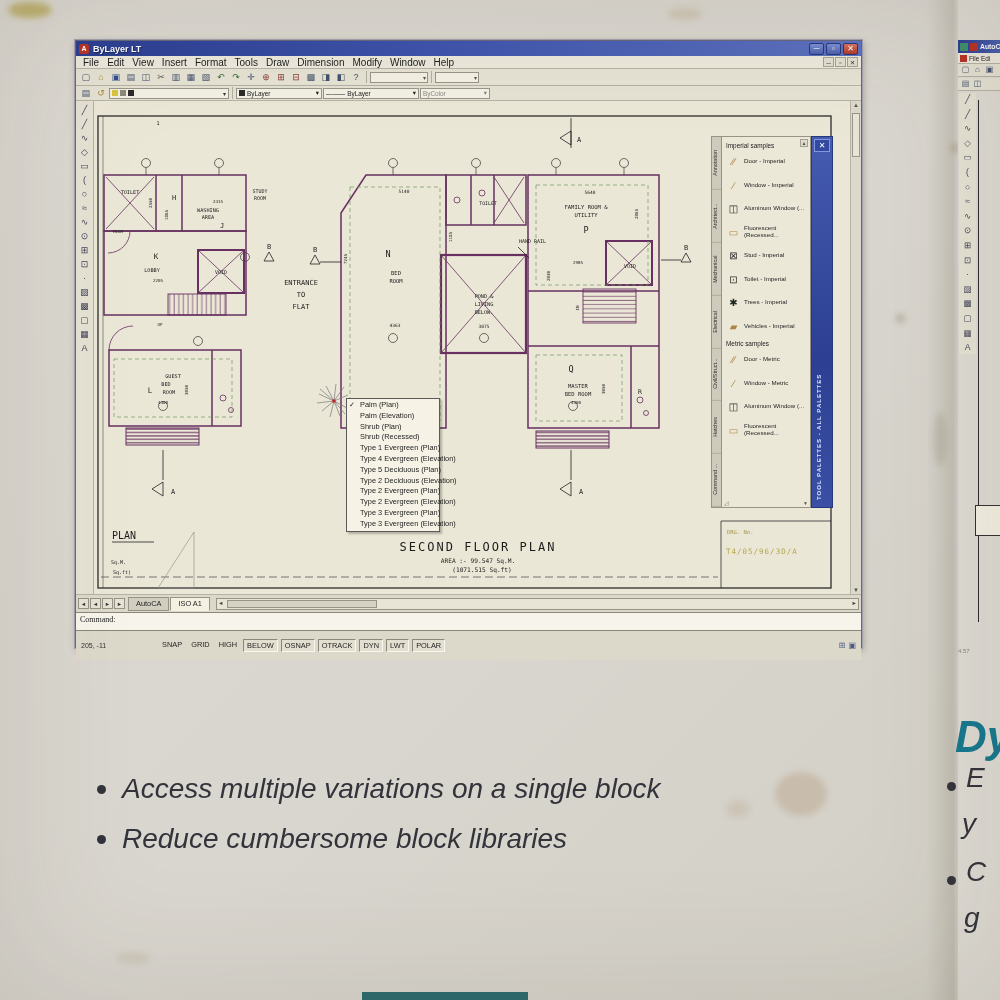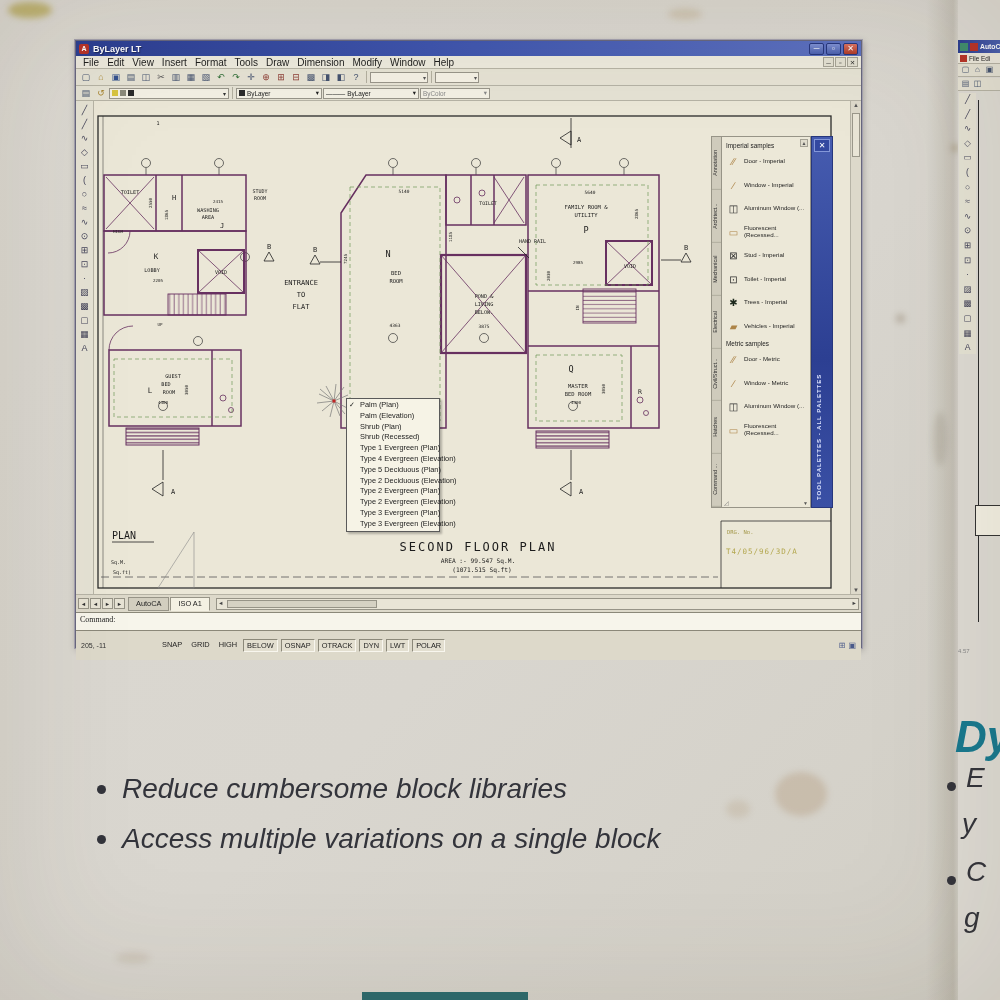--- a/index.html
+++ b/index.html
@@ -570,22 +570,22 @@
           <span class="sbtn raised">POLAR</span>
         </span>
       <span class="tray">
           <span>⊞</span>
           <span>▣</span>
         </span>
     </div>
   </div>
 
   <ul class="caption-ul">
+      <li>Access multiple variations on a single block</li>
       <li>Reduce cumbersome block libraries</li>
-      <li>Access multiple variations on a single block</li>
     </ul>
 
   <div class="fold"></div>
 
   <div class="strip">
     <div class="mini-title">
       <span class="mini-ico mi-g"></span>
       <span class="mini-ico mi-r"></span>
       <span>AutoCA</span>
     </div>

